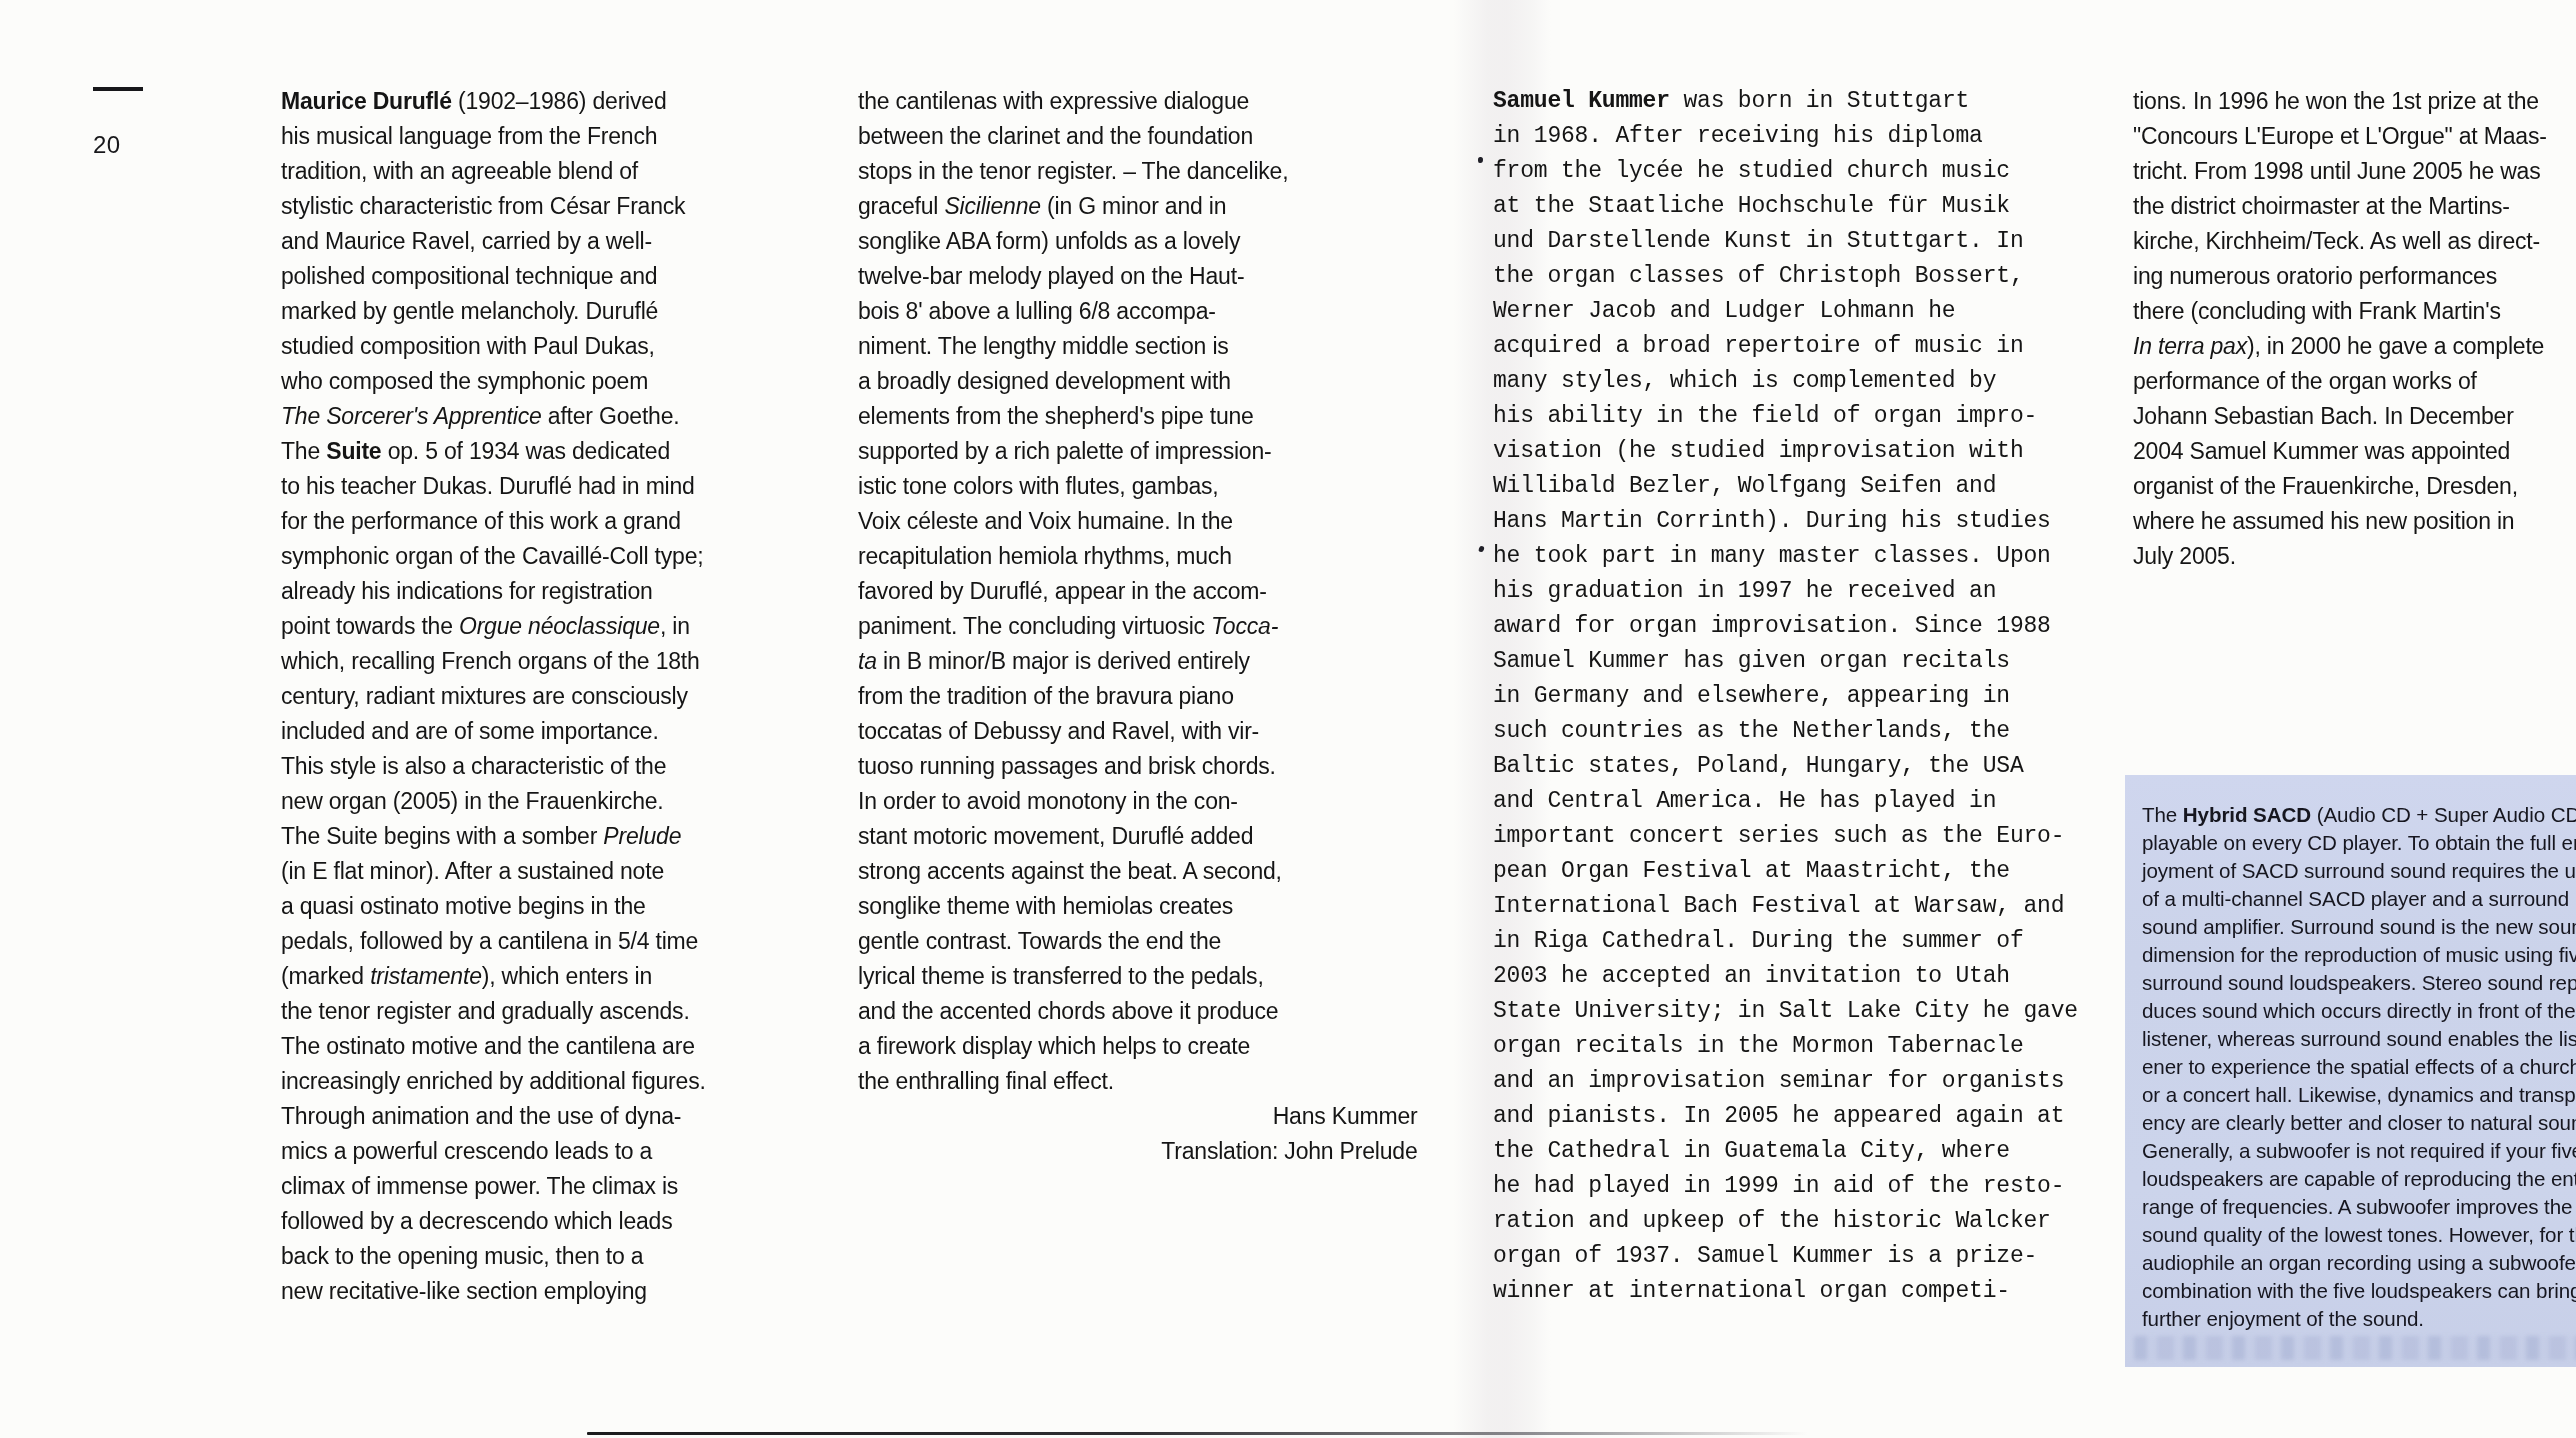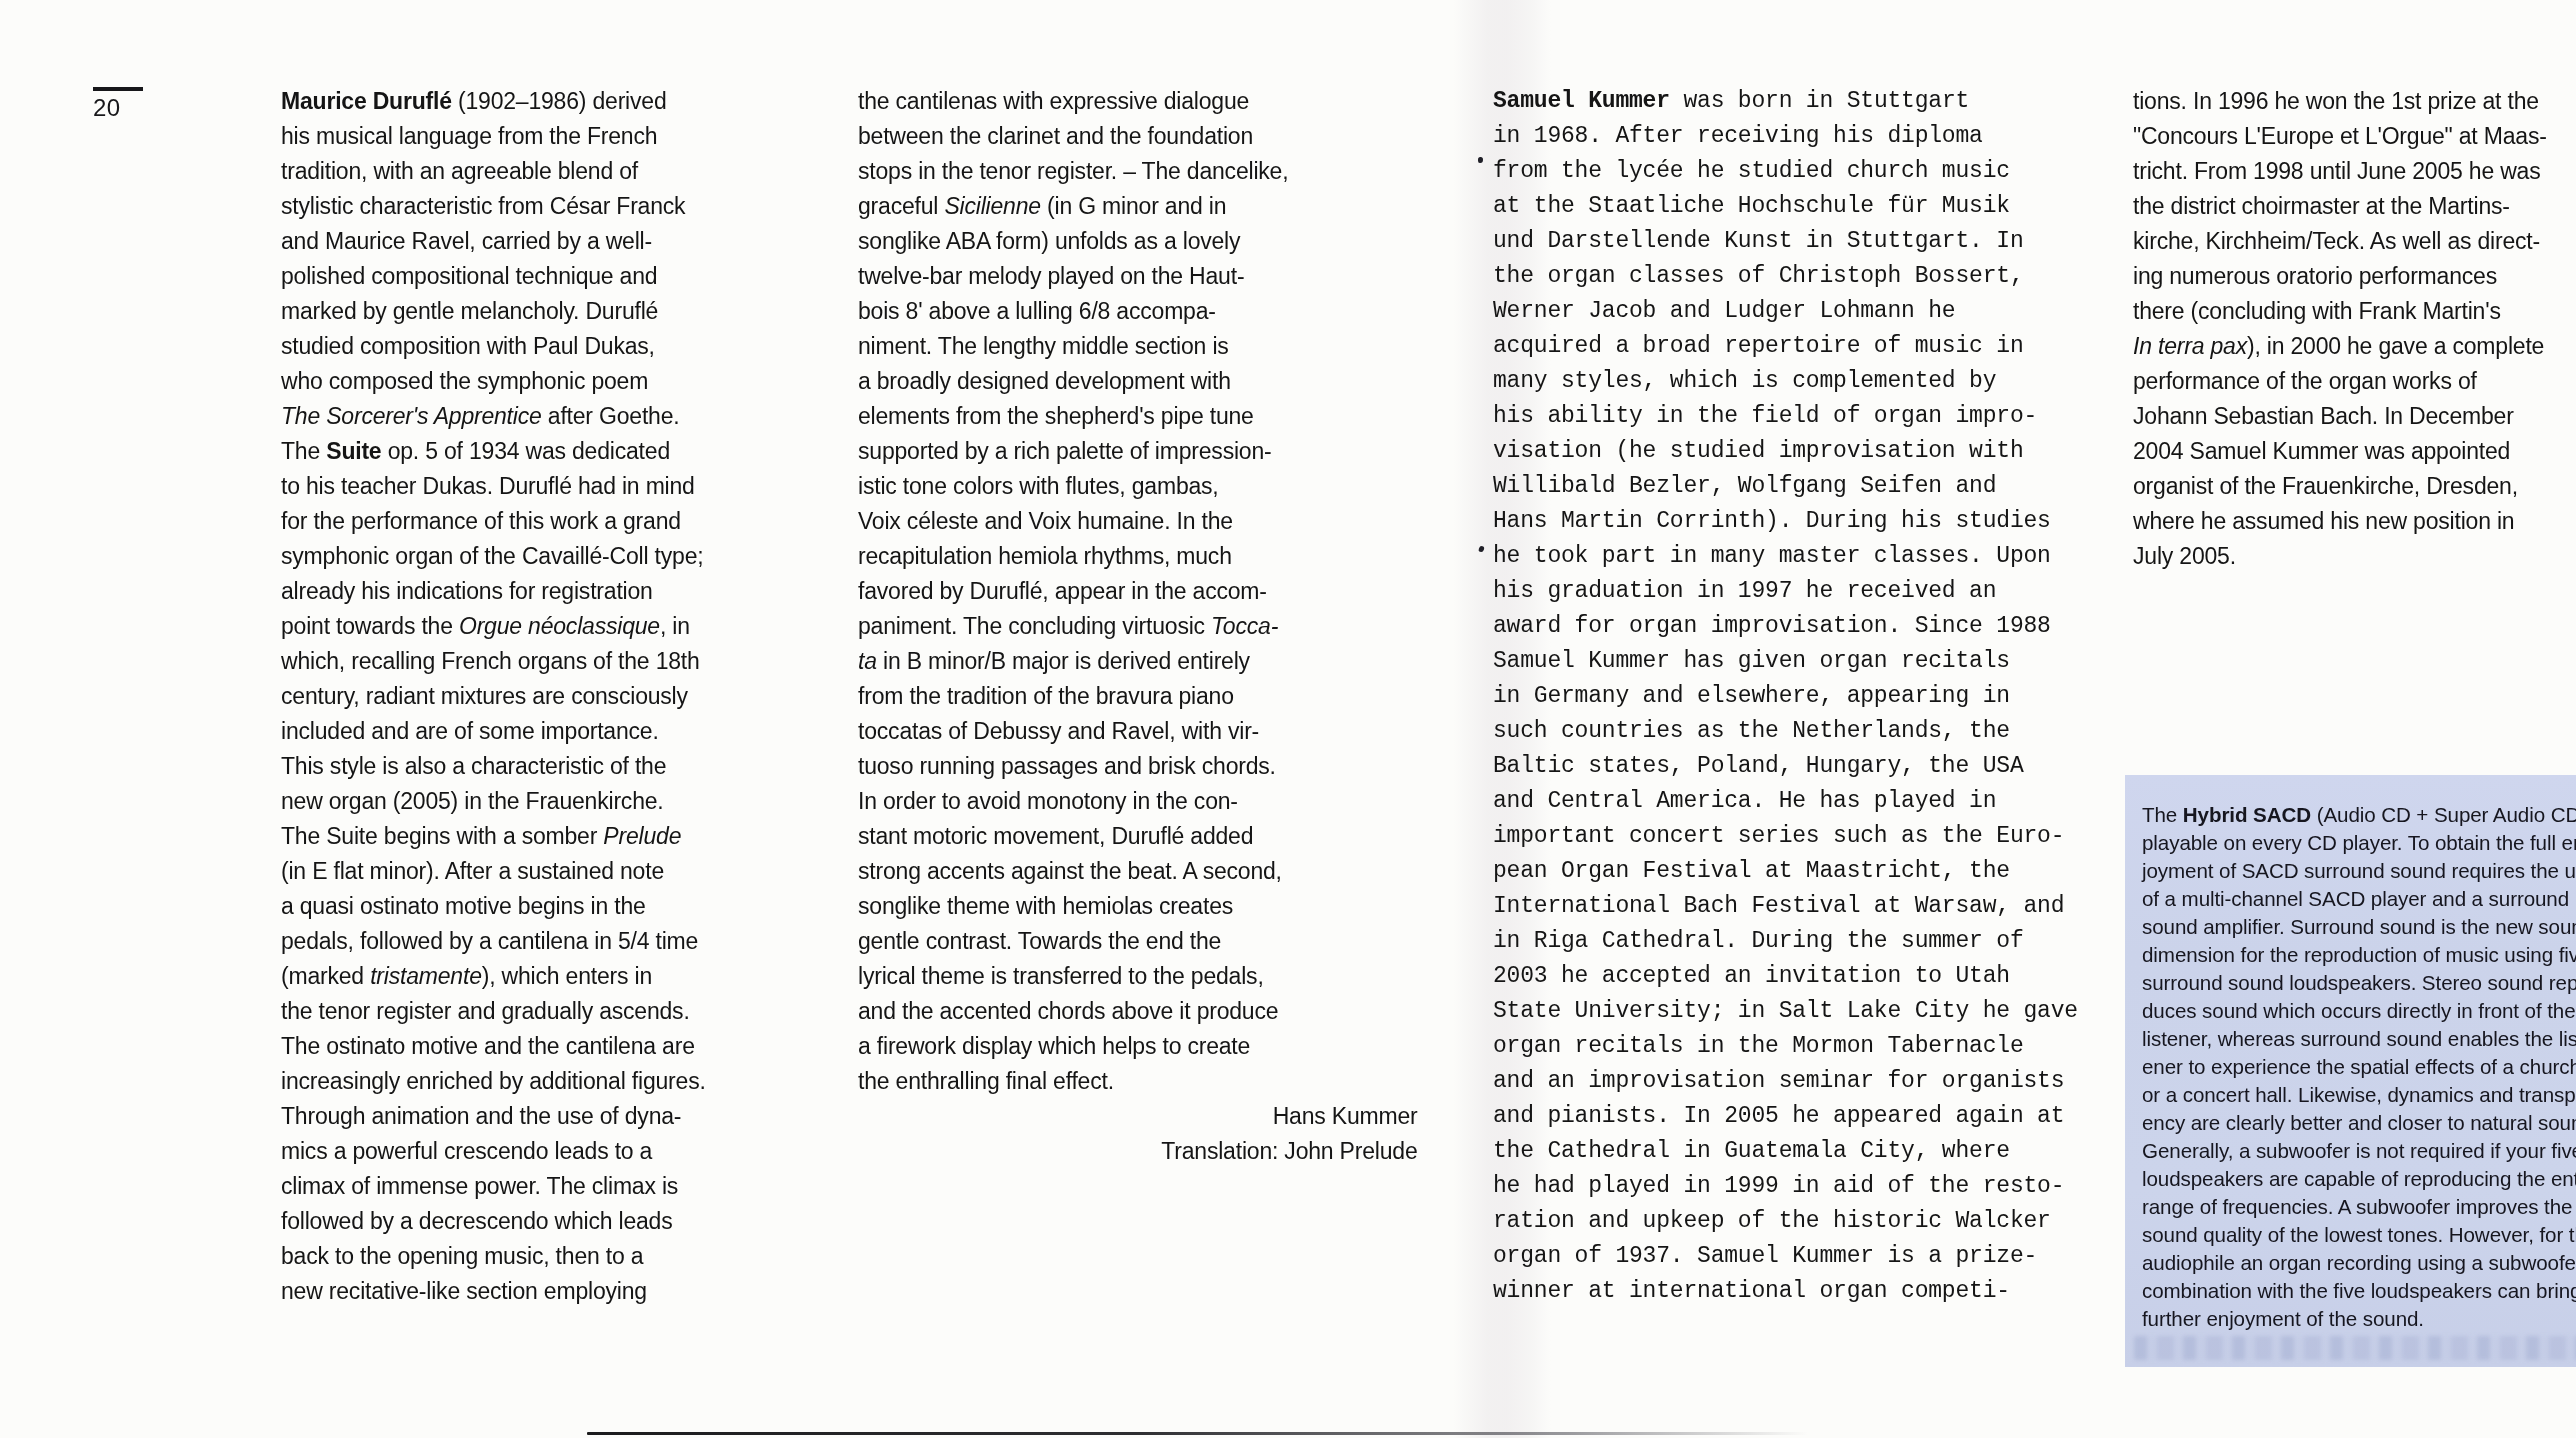--- a/index.html
+++ b/index.html
@@ -44,21 +44,21 @@
   }
   
   .speck{position:absolute;width:4.6px;height:5.7px;background:#202028;border-radius:50% 50% 60% 40%;}
   .speck.s1{left:1478px;top:157px;}
   .speck.s2{left:1479px;top:546px;transform:rotate(20deg);}
 
   
   .pagenum{position:absolute;display:flex;flex-direction:column;align-items:flex-start;}
   .pagenum .bar{display:block;width:50px;height:4.1px;background:#17171a;margin-bottom:4.6px;}
   .pagenum .num{font-size:24px;line-height:1;color:#17171a;letter-spacing:0.5px;}
-  .pn-left{left:93px;top:87px;}
+  .pn-left{left:93px;top:87px;gap:37px;}
 
   
   .col{
     position:absolute;top:84px;
     font-size:23px;line-height:35px;letter-spacing:-0.2px;
     color:#151515;
   }
   .col b{font-weight:700;}
   .col i{}
   .col-1{left:281px;width:536px;}

